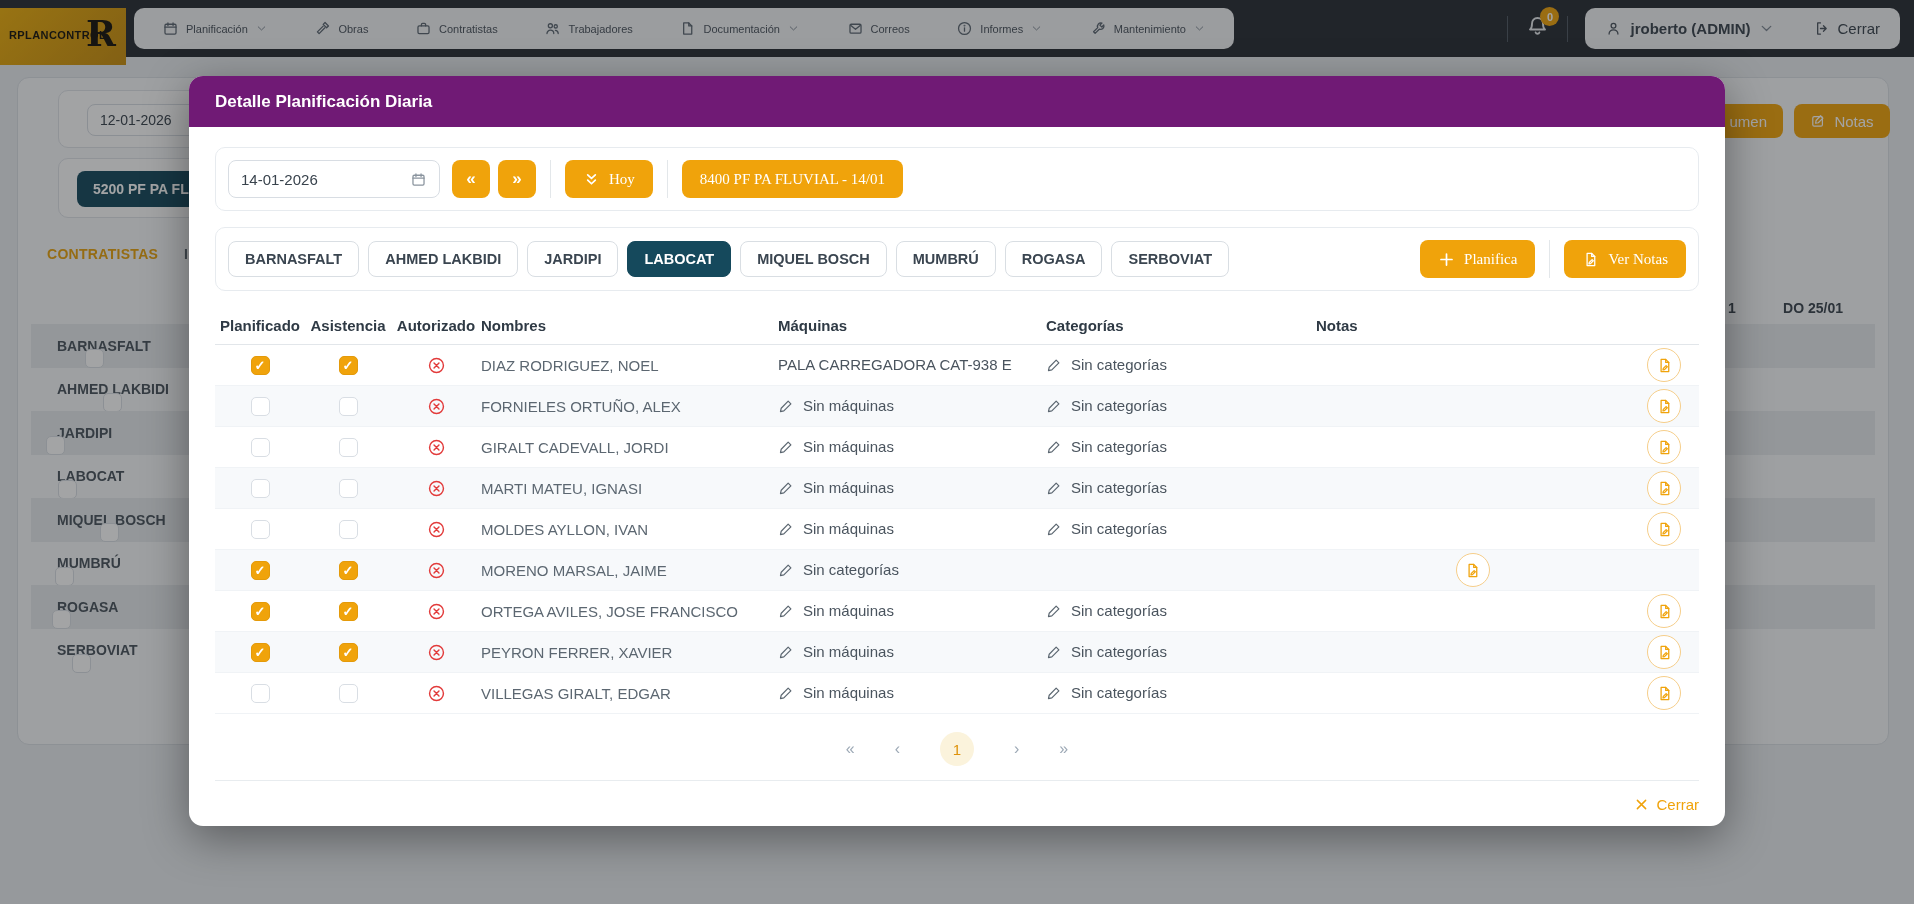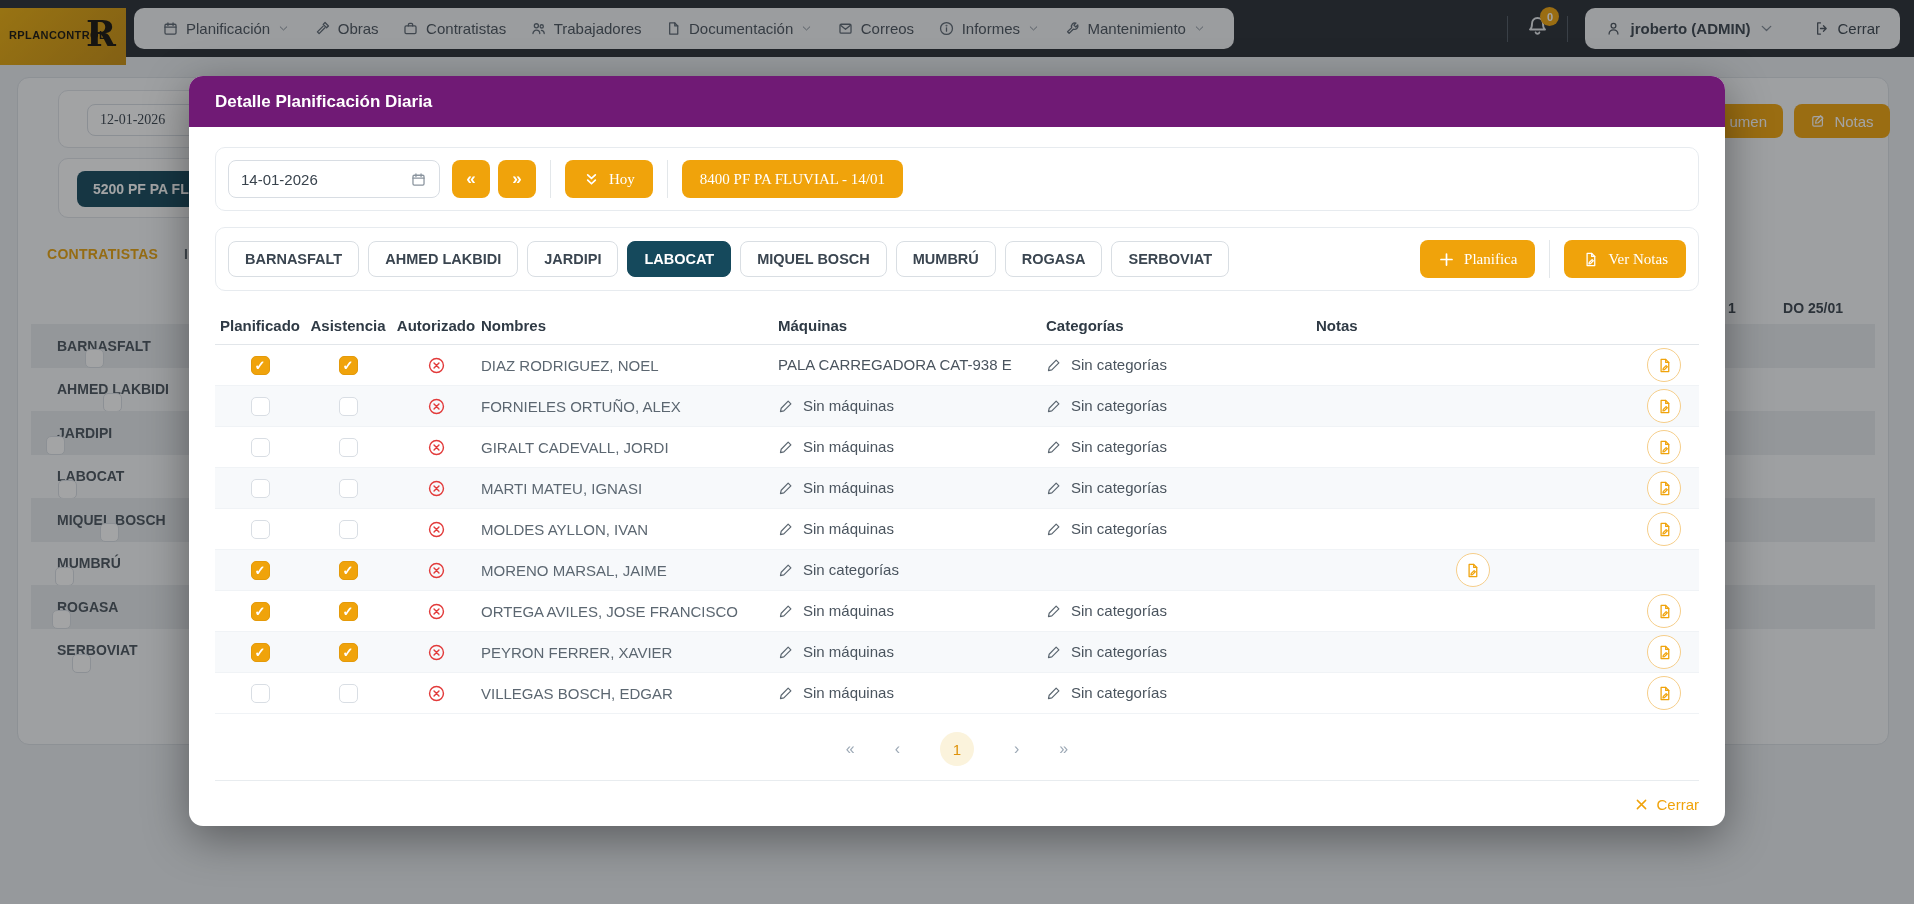--- a/index.html
+++ b/index.html
@@ -8,42 +8,42 @@
   .stage { position:relative; width:1914px; height:904px; overflow:hidden; }
 
   
   .page { position:absolute; inset:0; background:#E9EDF1; }
 
   .navbar { position:absolute; top:0; left:0; width:100%; height:57px; background:#272C33; display:flex; align-items:center; }
   .logo { width:126px; height:57px; background:linear-gradient(135deg,#EDAE0D,#C98E0E); position:relative; display:flex; align-items:center; cursor:pointer; flex:0 0 auto;margin-top:16px; }
   .logo-text { position:absolute; left:9px; top:21px; font-size:11px; font-weight:bold; color:#15120a; letter-spacing:.4px; }
   .logo-r { position:absolute; right:10px; top:4px; font-size:36px; font-weight:800; color:#15120a; font-family:"DejaVu Serif", serif; }
   .nav-pill { position:absolute; left:134px; top:8px; width:1100px; height:41px; background:#F2F3F5; border-radius:10px; display:flex; align-items:center; justify-content:space-between; padding:0 28px; }
-  .nav-item { display:inline-flex; align-items:center; gap:7px; font-size:15px; color:#49525C; background:none; border:none; cursor:pointer; font-family:inherit; white-space:nowrap; }
+  .nav-item { display:inline-flex; align-items:center; gap:7px; font-size:11px; color:#49525C; background:none; border:none; cursor:pointer; font-family:inherit; white-space:nowrap; }
   .nav-item .ico { display:inline-flex; color:#5A6570; }
   .nav-item svg { width:17px; height:17px; }
   .chev { display:none; color:#7D8893; }
   .chev.show { display:inline-flex; }
   .chev svg { width:13px; height:13px; }
   .nb-right { position:absolute; right:0; top:0; height:57px; display:flex; align-items:center; }
   .nb-sep { width:1px; height:26px; background:#515963; margin:0 17px; }
   .bell-wrap { position:relative; display:inline-flex; color:#E7EAED; cursor:pointer; }
   .bell-wrap svg { width:25px; height:25px; }
   .bell-badge { position:absolute; top:-7px; right:-9px; min-width:19px; height:19px; border-radius:10px; background:#F0A30B; color:#fff; font-size:11px; font-weight:bold; display:flex; align-items:center; justify-content:center; padding:0 4px; }
   .user-pill { height:41px; background:#F2F3F5; border-radius:10px; display:flex; align-items:center; gap:8px; padding:0 20px; margin-right:14px; }
   .user-btn { display:inline-flex; align-items:center; gap:8px; font-size:15px; font-weight:bold; color:#39434D; background:none; border:none; cursor:pointer; font-family:inherit; }
   .user-btn .ico, .logout-btn .ico { display:inline-flex; color:#49525C; }
   .user-btn svg, .logout-btn svg { width:17px; height:17px; }
   .logout-btn { display:inline-flex; align-items:center; gap:7px; font-size:15px; color:#39434D; background:none; border:none; cursor:pointer; font-family:inherit; margin-left:30px; }
 
   .card { position:absolute; left:17px; top:77px; width:1872px; height:668px; background:#F7F8FA; border:1px solid #DADFE4; border-radius:12px; }
   .bg-boxA, .bg-boxB { position:absolute; left:40px; width:560px; background:#FDFDFE; border:1px solid #DFE3E8; border-radius:10px; }
   .bg-boxA { top:12px; height:58px; }
   .bg-boxB { top:80px; height:60px; }
-  .bg-date-input { position:absolute; left:28px; top:13px; width:190px; height:32px; border:1px solid #D8DDE3; border-radius:8px; background:#fff; display:flex; align-items:center; padding:0 12px; font-size:14px; color:#39434D; cursor:text;font-family:Liberation Serif, serif; }
+  .bg-date-input { position:absolute; left:28px; top:13px; width:190px; height:32px; border:1px solid #D8DDE3; border-radius:8px; background:#fff; display:flex; align-items:center; padding:0 12px; font-size:14px; color:#39434D; cursor:text; }
   .bg-project-btn { position:absolute; left:18px; top:12px; height:36px; background:#15495C; color:#fff; border:none; border-radius:8px; font-size:14px; font-weight:bold; padding:0 16px; cursor:pointer; font-family:inherit; white-space:nowrap; }
   .bg-tab-active { position:absolute; left:29px; top:168px; font-size:14px; font-weight:bold; letter-spacing:.3px; color:#E8A20C; cursor:pointer; }
   .bg-tab-partial { position:absolute; left:166px; top:168px; font-size:14px; font-weight:bold; color:#5B656F; cursor:pointer; }
   .bg-rows { position:absolute; left:13px; right:13px; top:246px; }
   .bg-row { position:relative; height:43.5px; display:flex; align-items:center; }
   .bg-row:nth-child(odd) { background:#E7EAED; }
   .bg-row-label { padding-left:26px; font-size:14px; font-weight:600; color:#49535C; }
   .bg-check { position:absolute; right:66px; top:13px; }
   .bg-colhead-1 { position:absolute; left:1710px; top:222px; font-size:14px; font-weight:bold; color:#39434D; }
   .bg-colhead-do { position:absolute; left:1750px; top:222px; width:90px; text-align:center; font-size:14px; font-weight:bold; color:#39434D; }
@@ -803,21 +803,21 @@
                 <span class="checkbox"></span>
               </span>
               <span class="cell c">
                 <span class="xcircle">
                   <svg viewBox="0 0 20 20" fill="none" stroke="currentColor" stroke-width="1.5" stroke-linecap="round" stroke-linejoin="round">
                     <circle cx="10" cy="10" r="7.3"></circle>
                     <path d="M7.4 7.4l5.2 5.2M12.6 7.4l-5.2 5.2"></path>
                   </svg>
                 </span>
               </span>
-              <span class="cell c-name">VILLEGAS BOSCH, EDGAR</span>
+              <span class="cell c-name">VILLEGAS GIRALT, EDGAR</span>
               <span class="cell c-maq">
                 <span class="pencil show">
                   <svg viewBox="0 0 20 20" fill="none" stroke="currentColor" stroke-width="1.5" stroke-linecap="round" stroke-linejoin="round">
                     <path d="M12.7 3.9l3.4 3.4-8.8 8.8-4.2 1 .9-4.3z"></path>
                   </svg>
                 </span>
                 <span class="txt">Sin máquinas</span>
               </span>
               <span class="cell c-cat">
                 <span class="pencil show">

